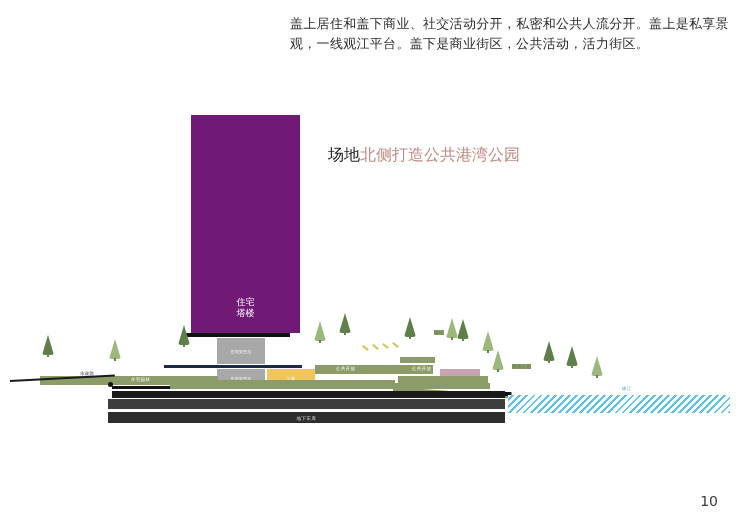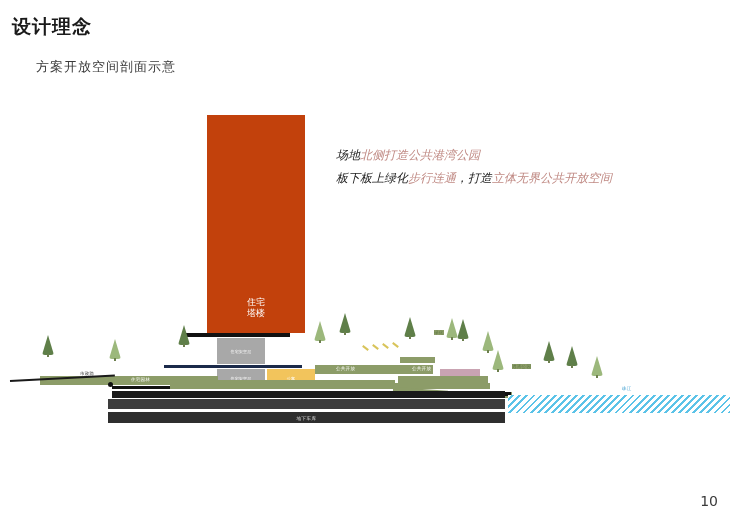--- a/index.html
+++ b/index.html
@@ -45,47 +45,46 @@
     width: 440px;
     font-size: 13px;
     line-height: 20px;
     color: #2b2b2b;
     letter-spacing: 0.3px;
   }
 
   
   .bullets {
     position: absolute;
-    left: 336px;
+    left: 328px;
     top: 144px;
     width: 400px;
-    font-size: 12px;
+    font-size: 16px;
     line-height: 22.5px;
     color: #222222;
-    font-style: italic;
   }
   .bullets .line { white-space: nowrap; }
   .hl { color: #c08a84; }
 
   
   .diagram {
     position: absolute;
     left: 0;
     top: 95px;
     width: 740px;
     height: 330px;
   }
   .d { position: absolute; }
 
   .tower {
-    left: 207px;
+    left: 191px;
     top: 20px;
-    width: 98px;
+    width: 109px;
     height: 218px;
-    background: #c2410c;
+    background: #701a75;
   }
   .tower-label {
     position: absolute;
     left: 0;
     right: 0;
     bottom: 14px;
     text-align: center;
     color: #ffffff;
     font-size: 9px;
     line-height: 11px;
@@ -351,26 +350,24 @@
     bottom: 18px;
     font-size: 14px;
     color: #3a3a3a;
   }
 </style>
 </head>
 <body>
 
 <div class="slide">
 
-  <div class="title">设计理念</div>
-  <div class="subtitle">方案开放空间剖面示意</div>
+  <div class="intro">盖上居住和盖下商业、社交活动分开，私密和公共人流分开。盖上是私享景观，一线观江平台。盖下是商业街区，公共活动，活力街区。</div>
 
   <div class="bullets" id="bullet-list">
       <div class="line"><span>场地</span><span class="hl">北侧打造公共港湾公园</span></div>
-      <div class="line"><span>板下板上绿化</span><span class="hl">步行连通</span><span>，打造</span><span class="hl">立体无界公共开放空间</span></div>
     </div>
 
   <div class="diagram">
 
     <div class="d tower">
       <div class="tower-label">
         <div>住宅</div>
         <div>塔楼</div>
       </div>
     </div>

